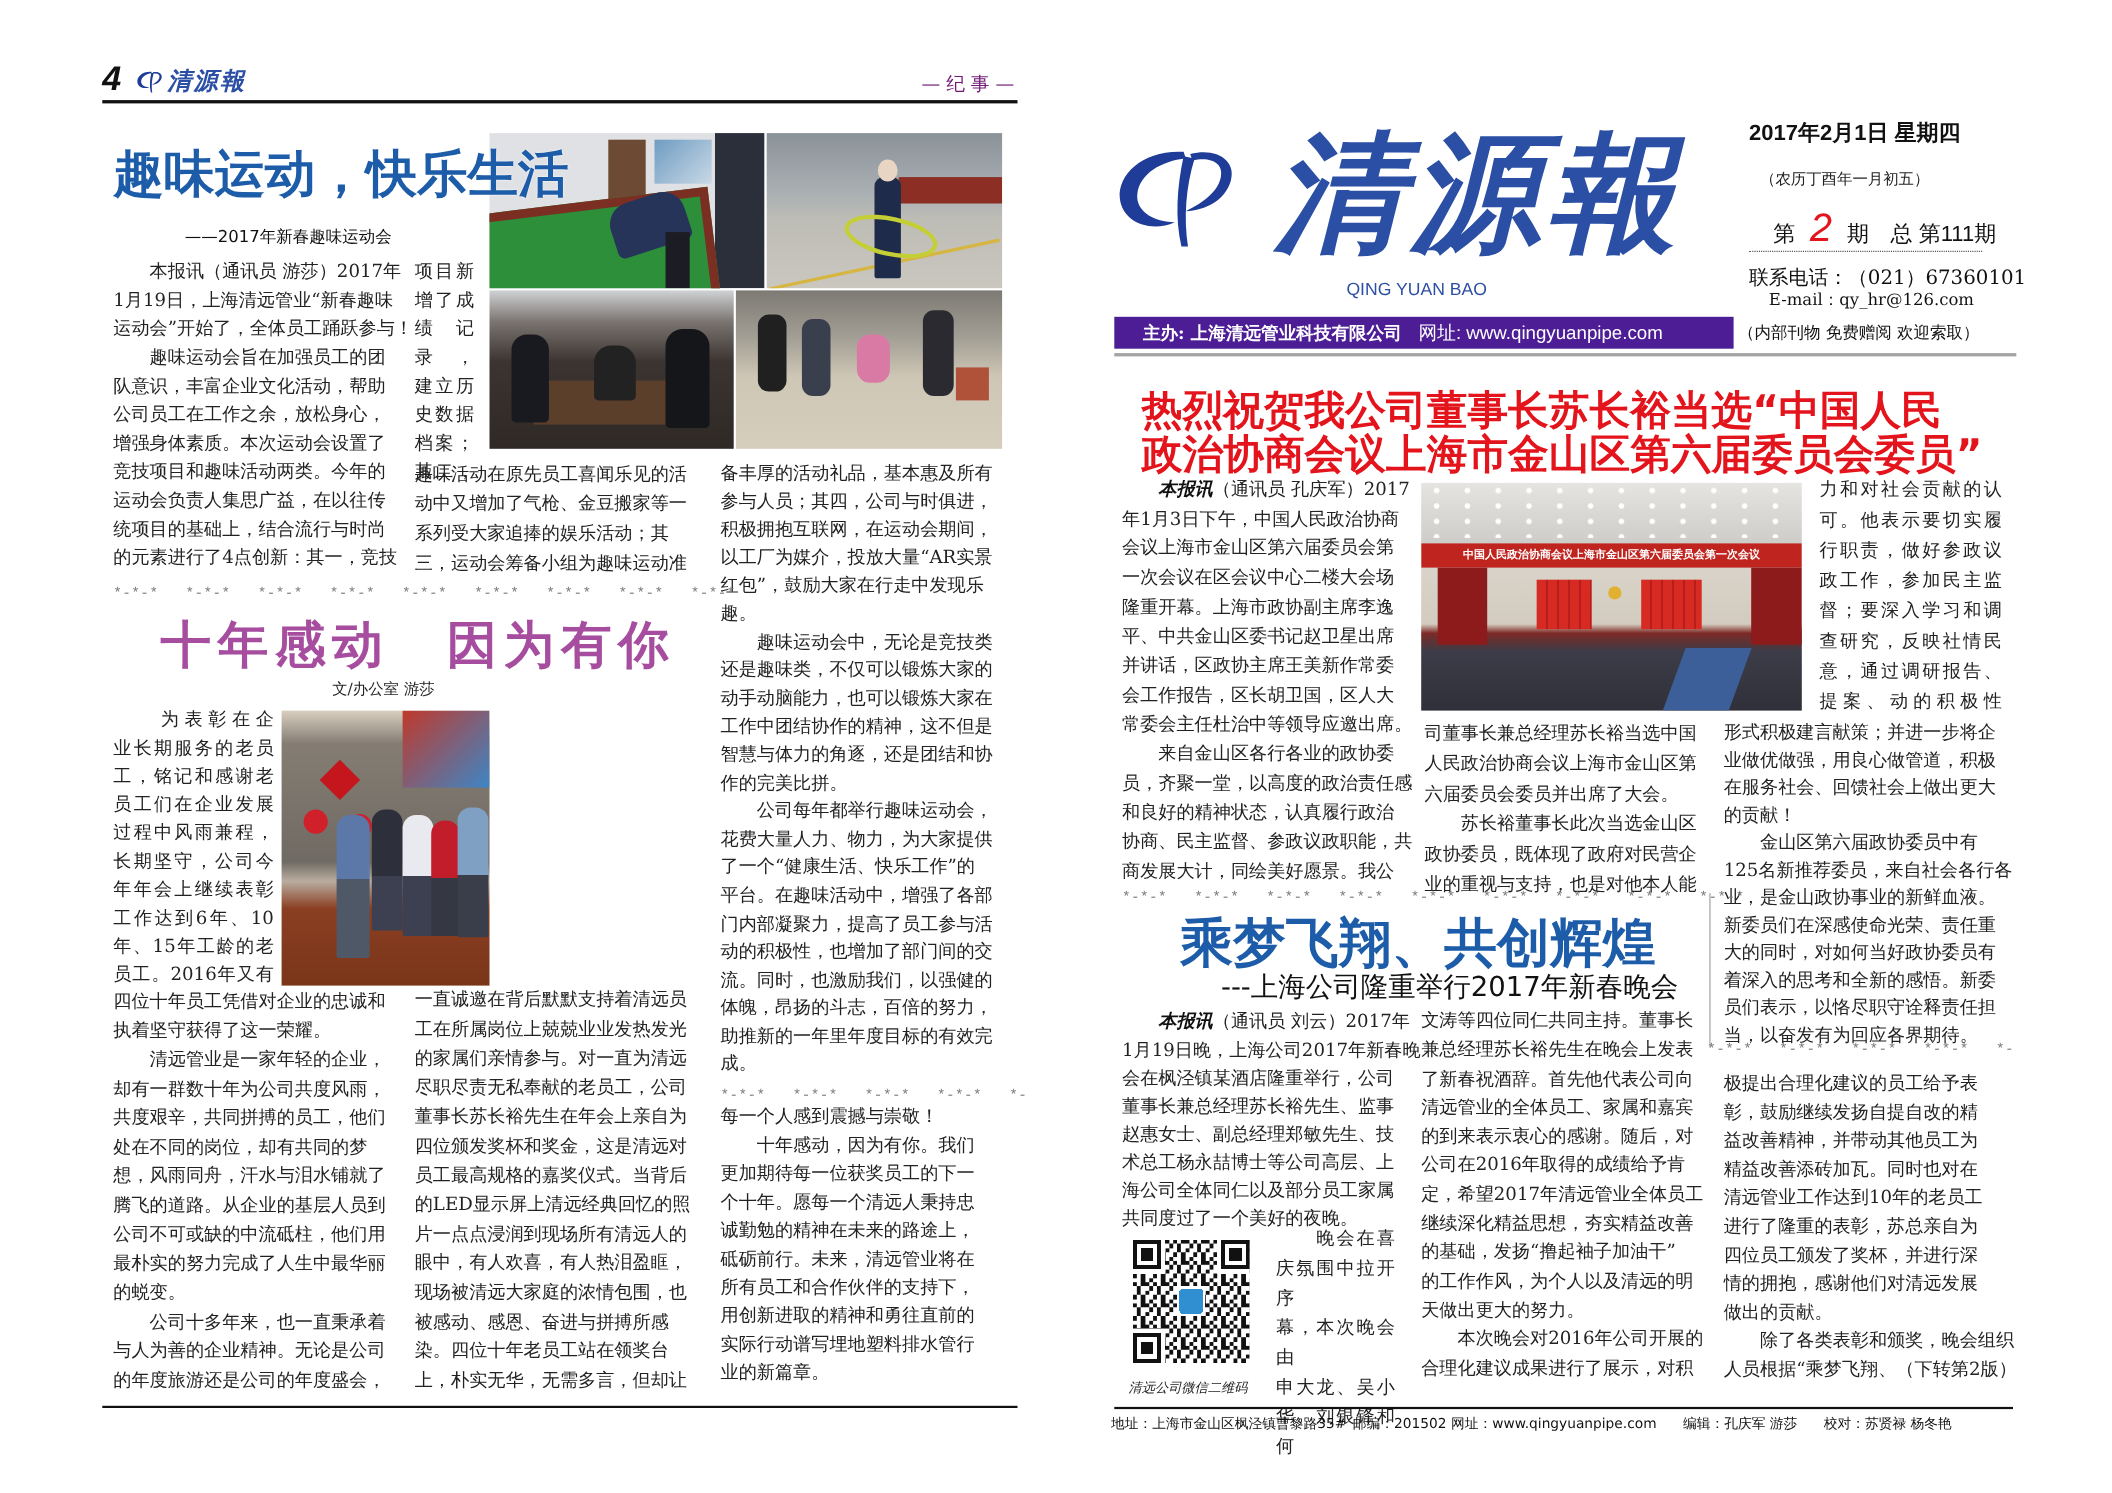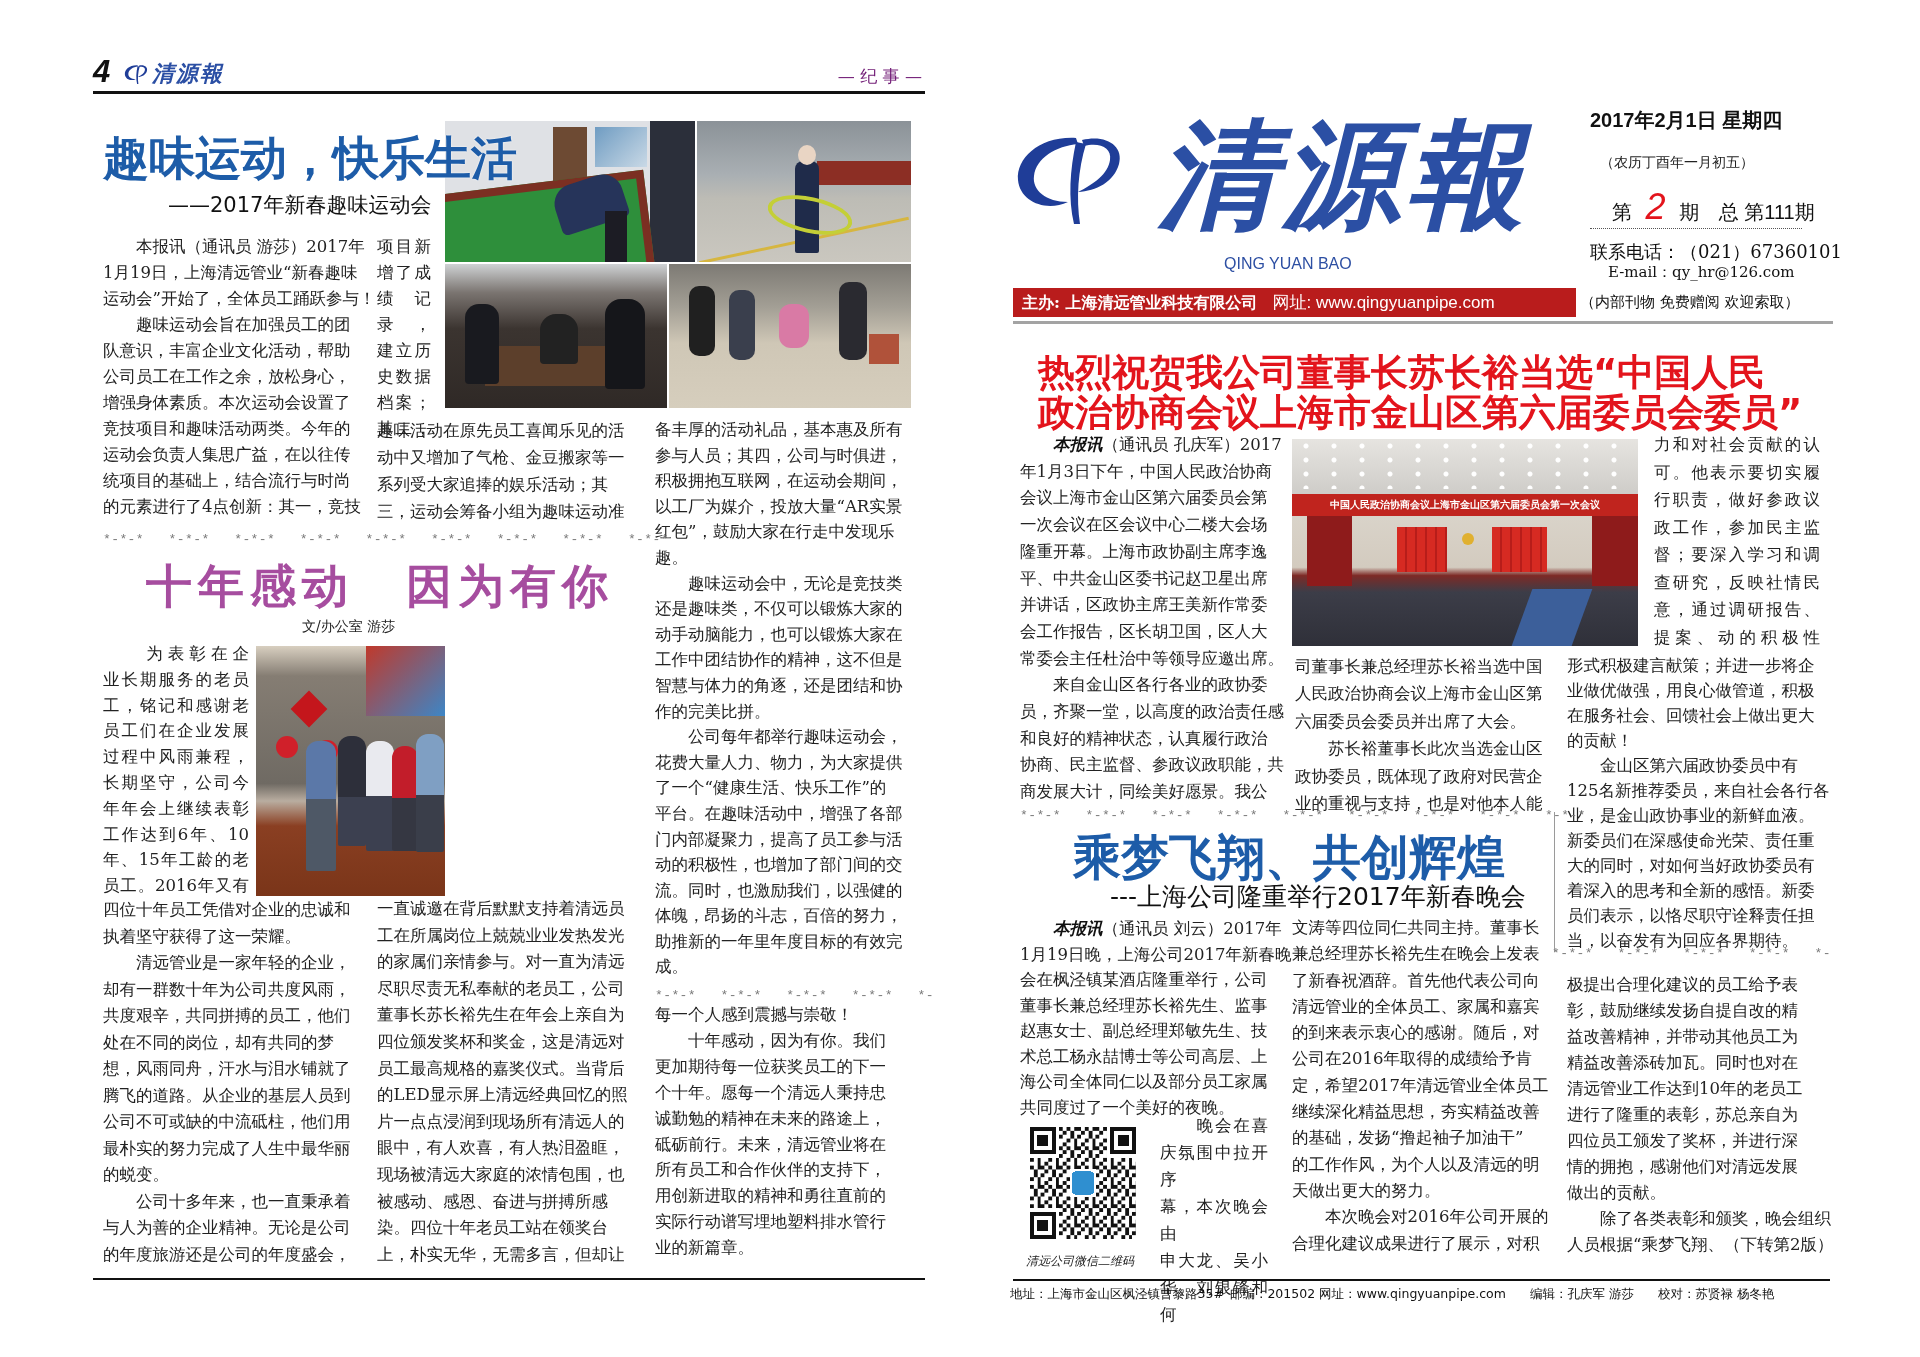--- a/index.html
+++ b/index.html
@@ -58,21 +58,21 @@
   </div>
   <div class="photo" style="left:669px;top:264px;width:242px;height:144px;background:linear-gradient(#7d7a74 0%,#a39f95 30%,#cfc7b6 55%,#d6cebd 100%);">
     <div class="shape" style="left:20px;top:22px;width:26px;height:70px;background:#202020;border-radius:10px;"></div>
     <div class="shape" style="left:60px;top:26px;width:26px;height:70px;background:#3a3f4d;border-radius:10px;"></div>
     <div class="shape" style="left:110px;top:40px;width:30px;height:44px;background:#d97aa5;border-radius:12px;"></div>
     <div class="shape" style="left:170px;top:18px;width:28px;height:78px;background:#2a2a30;border-radius:10px;"></div>
     <div class="shape" style="left:200px;top:70px;width:30px;height:30px;background:#b0523a;"></div>
   </div>
 
   <div class="title-big" style="left: 103px; top: 128px; font-size: 46px; z-index: 2; text-shadow: rgb(255, 255, 255) 0px 0px 2px; color: rgb(29, 92, 168);">趣味运动，快乐生活</div>
-  <div class="abs" style="left:168px;top:191px;font-size:21px;font-family:'DejaVu Sans',sans-serif;color:#111;white-space:nowrap;">——2017年新春趣味运动会</div>
+  <div class="abs" style="left:168px;top:206px;font-size:15px;font-family:'DejaVu Sans',sans-serif;color:#111;white-space:nowrap;">——2017年新春趣味运动会</div>
 
   <div class="col" style="left:103px;top:234px;width:258px;line-height:26px;">
       <div class="ln">　　本报讯（通讯员 游莎）2017年</div>
       <div class="ln">1月19日，上海清远管业“新春趣味</div>
       <div class="ln">运动会”开始了，全体员工踊跃参与！</div>
       <div class="ln">　　趣味运动会旨在加强员工的团</div>
       <div class="ln">队意识，丰富企业文化活动，帮助</div>
       <div class="ln">公司员工在工作之余，放松身心，</div>
       <div class="ln">增强身体素质。本次运动会设置了</div>
       <div class="ln">竞技项目和趣味活动两类。今年的</div>
@@ -202,21 +202,21 @@
   <div class="abs logo" style="left:1013px;top:128px;width:112px;height:100px;">
     <svg viewBox="0 0 110 100" width="112" height="100">
         <path d="M62 10 C26 8 2 30 4 52 C6 74 32 84 54 74 C32 74 18 62 20 48 C22 30 42 18 64 16 Z"></path>
         <path d="M62 14 C56 42 54 70 60 96 L66 96 C62 70 64 42 72 16 Z"></path>
         <path d="M68 12 C92 6 110 18 105 36 C100 54 82 63 64 64 C80 56 94 46 96 32 C98 20 86 14 70 18 Z"></path>
       </svg>
   </div>
   <div class="abs" style="left: 1158px; top: 100px; font-size: 118px; font-weight: bold; font-style: italic; letter-spacing: 6px; line-height: 150px; white-space: nowrap; color: rgb(43, 79, 164);">清源報</div>
   <div class="abs" style="left:1224px;top:255px;font-family:'Liberation Sans',sans-serif;font-size:16px;color:#2d4fa3;">QING YUAN BAO</div>
 
-  <div class="abs" style="left: 1013px; top: 288px; width: 563px; height: 29px; line-height: 29px; color: rgb(255, 255, 255); font-size: 16px; white-space: nowrap; padding-left: 9px; box-sizing: border-box; background: #b91c1c;">
+  <div class="abs" style="left: 1013px; top: 288px; width: 563px; height: 29px; line-height: 29px; color: rgb(255, 255, 255); font-size: 16px; white-space: nowrap; padding-left: 26px; box-sizing: border-box; background: #4c1d95;">
     <span style="font-weight:bold;">主办: 上海清远管业科技有限公司</span>
     <span style="margin-left:10px;font-family:'Liberation Sans',sans-serif;font-size:17px;">网址: www.qingyuanpipe.com</span>
   </div>
   <div class="abs" style="left:1013px;top:321px;width:820px;height:3px;background:#a3a3a3;"></div>
 
   <div class="abs" style="left:1590px;top:107px;font-family:'Liberation Sans',sans-serif;font-weight:bold;font-size:20px;color:#111;white-space:nowrap;">2017年2月1日 星期四</div>
   <div class="abs" style="left:1600px;top:154px;font-size:14px;color:#222;white-space:nowrap;">（农历丁酉年一月初五）</div>
   <div class="abs" style="left:1612px;top:186px;white-space:nowrap;font-size:20px;color:#111;font-family:'Liberation Sans',sans-serif;">
     <span>第</span>
     <span style="font-size: 36px; font-style: italic; margin: 0px 8px; color: rgb(227, 20, 28);">2</span>

